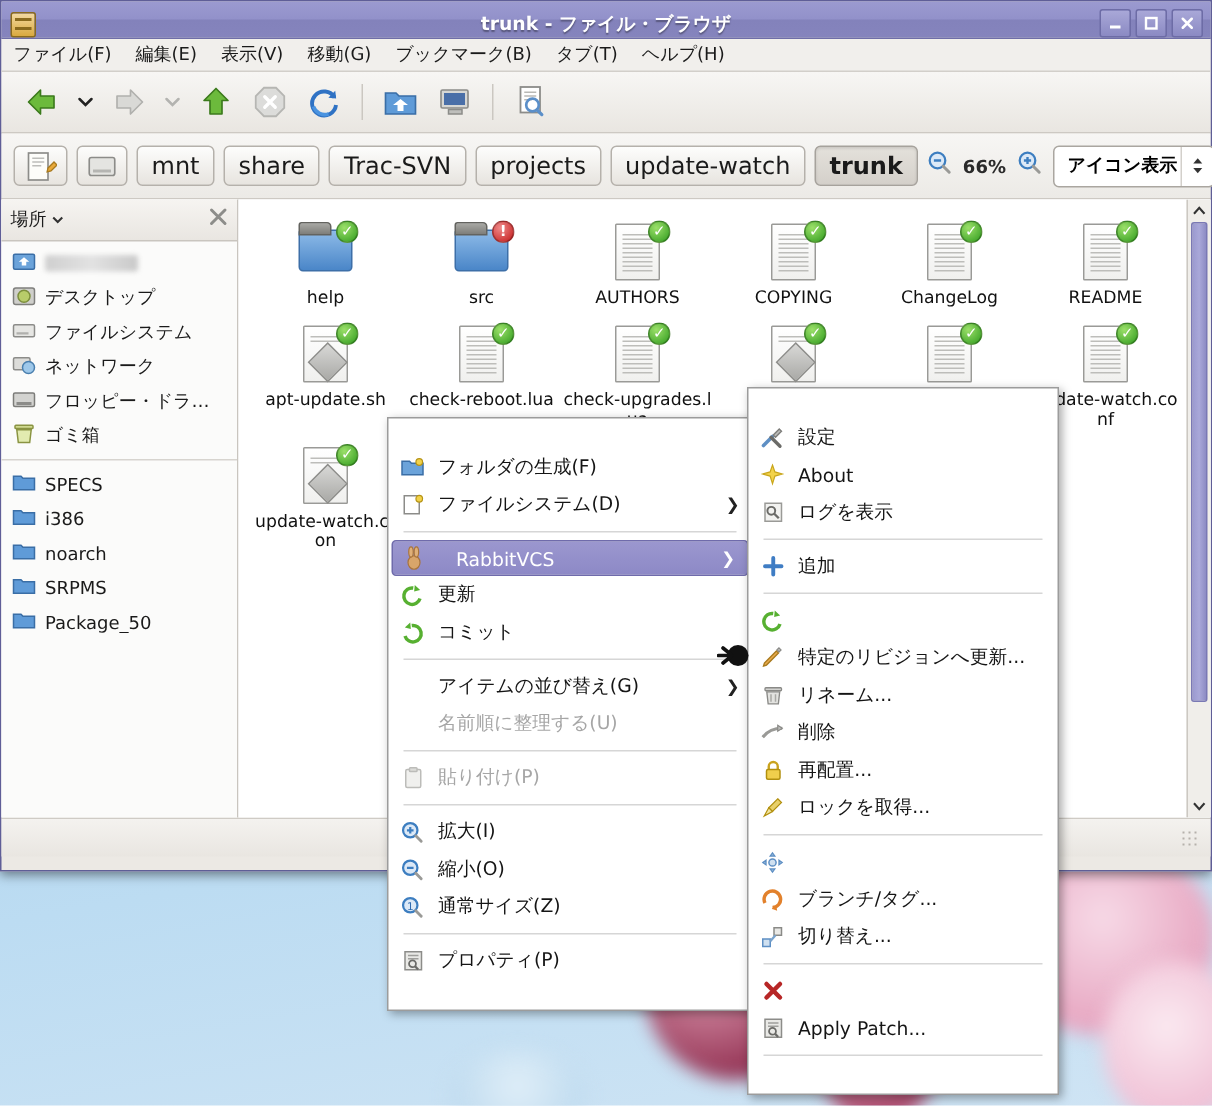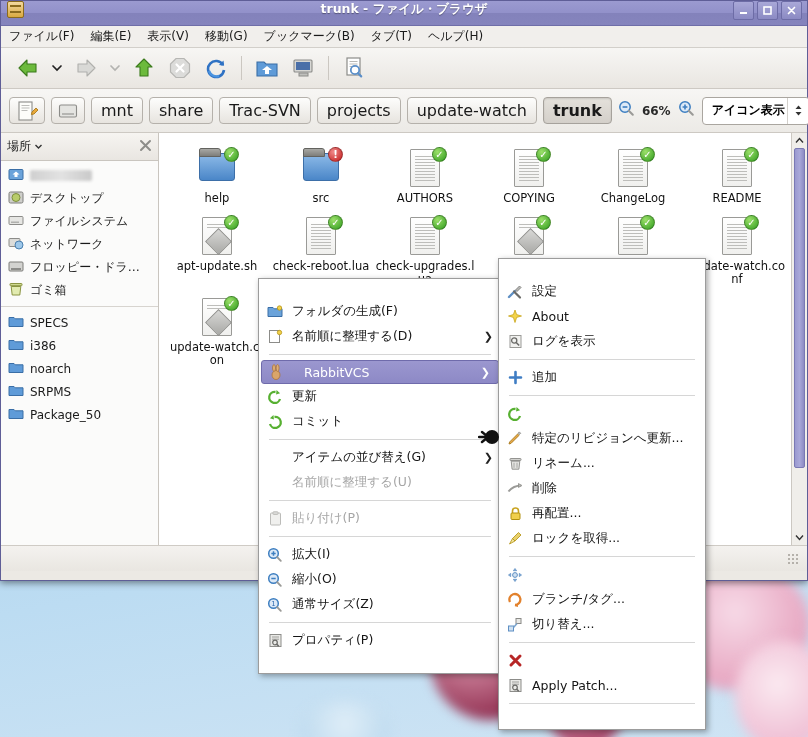--- a/index.html
+++ b/index.html
@@ -26,21 +26,21 @@
   .window {
     position: absolute; left: 0; top: 0; width: 808px; height: 581px;
     background: #ece9e4;
     border: 1px solid #5f5e97;
     box-shadow: 0 2px 7px rgba(0,0,0,.45);
   }
   .titlebar {
     height: 25px;
     background: linear-gradient(to bottom, #9b9ad0 0%, #9291ca 48%, #8382bb 52%, #8584bd 100%);
     border-bottom: 1px solid #6f6ea8;
-    display: flex; align-items: flex-start; padding: 0 3px;
+    display: flex; align-items: flex-end; padding: 0 3px;
     position: relative;
     gap: 32px;
   }
   .titlebar .title {
     position: absolute; left: 0; right: 0; text-align: center;
     color: #ffffff; font-size: 12.5px; font-weight: bold;
     text-shadow: 0 1px 1px rgba(0,0,0,.35);
   }
   .win-icon {
     width: 17px; height: 17px; margin-left: 3px; z-index: 2;
@@ -788,21 +788,21 @@
     <span class="mlabel">フォルダの生成(F)</span>
   </div>
 
   <div class="mi">
     <span class="mico">
       <svg width="16" height="15" viewBox="0 0 16 15">
           <rect x="2.5" y="1.5" width="10" height="12" fill="#fff" stroke="#8c8c89" stroke-width="1"></rect>
           <circle cx="12.5" cy="3.5" r="2.2" fill="#f2d24a" stroke="#b69416" stroke-width=".8"></circle>
         </svg>
     </span>
-    <span class="mlabel">名前順に整理する(D)</span>
+    <span class="mlabel">ファイルシステム(D)</span>
     <span class="arrow">❯</span>
   </div>
 
   <div class="msep"></div>
 
   <div class="mi hl">
     <span class="mico">
       <svg width="14" height="16" viewBox="0 0 14 16">
           <ellipse cx="7" cy="11" rx="4" ry="4.5" fill="#d9a56a" stroke="#a9743c" stroke-width=".8"></ellipse>
           <ellipse cx="5" cy="4" rx="1.5" ry="3.4" fill="#e0b078" stroke="#a9743c" stroke-width=".8"></ellipse>

